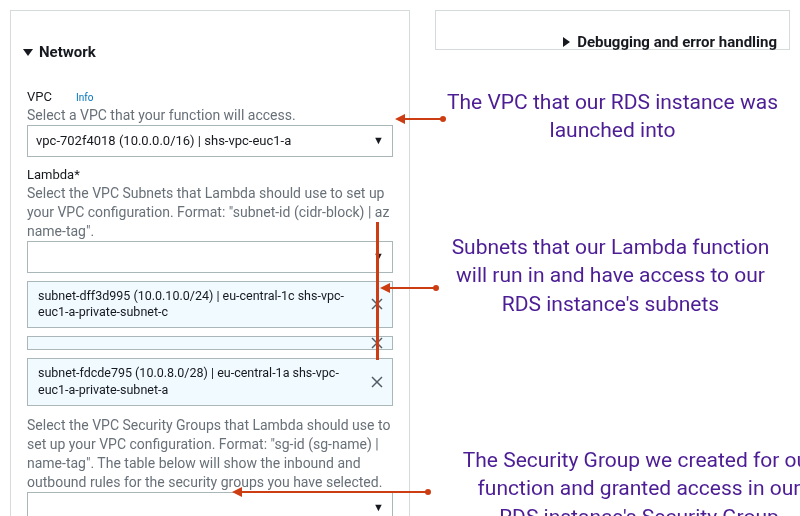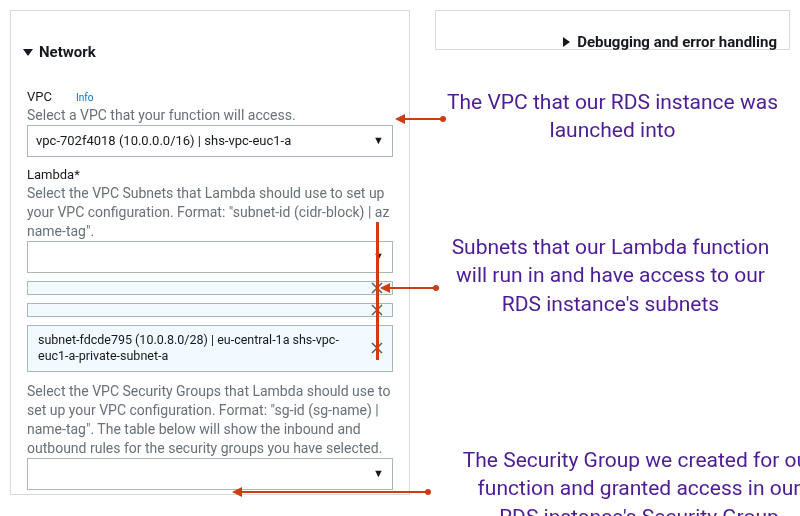--- a/index.html
+++ b/index.html
@@ -117,20 +117,21 @@
 
         <div class="field">
           <div class="field-label">Lambda*</div>
           <div class="field-help">Select the VPC Subnets that Lambda should use to set up your VPC configuration. Format: "subnet-id (cidr-block) | az name-tag".</div>
           <div class="select">
             <span></span>
             <span class="sel-caret">▼</span>
           </div>
           <div class="tag-list">
             <div class="tag">
+              <span>subnet-dff3d995 (10.0.10.0/24) | eu-central-1c shs-vpc-euc1-a-private-subnet-c</span>
               <span class="tag-remove">
                   <svg viewBox="0 0 12 12">
                     <line x1="1" y1="1" x2="11" y2="11" stroke="#545b64" stroke-width="1.5"></line>
                     <line x1="11" y1="1" x2="1" y2="11" stroke="#545b64" stroke-width="1.5"></line>
                   </svg>
                 </span>
             </div>
             <div class="tag">
               <span class="tag-remove">
                   <svg viewBox="0 0 12 12">

